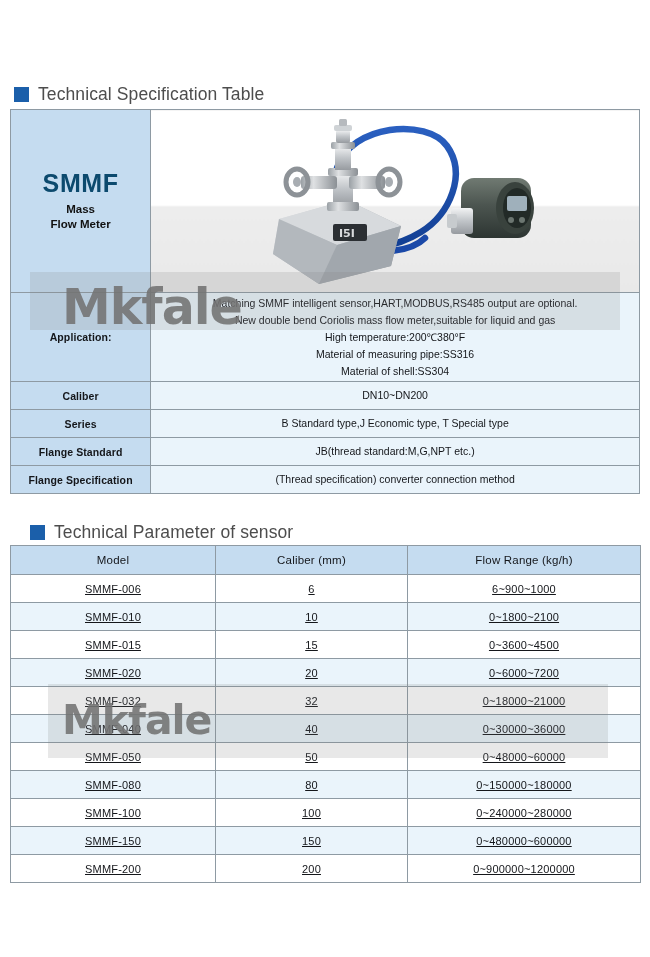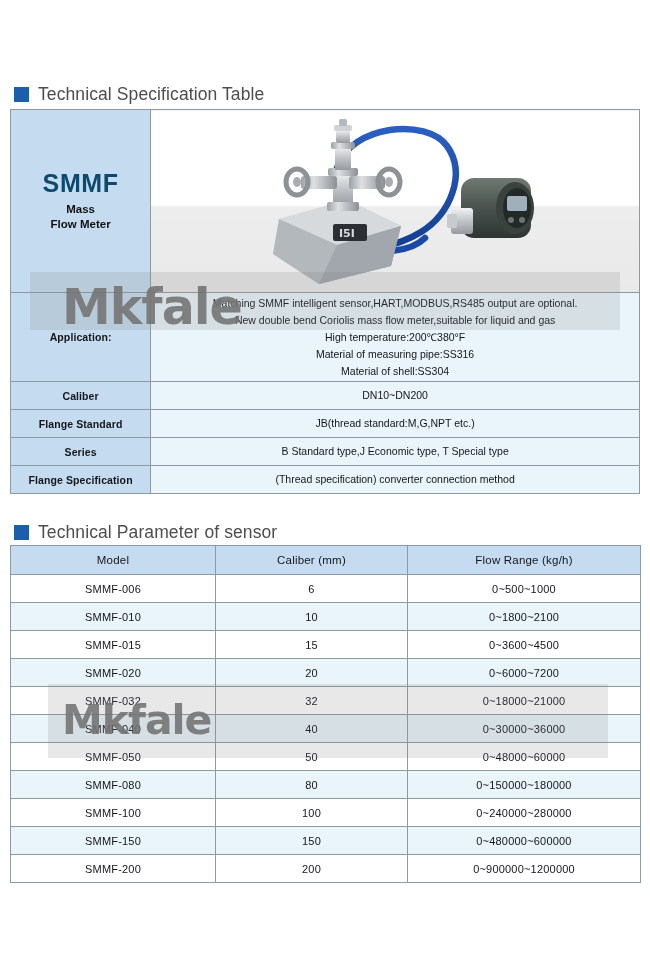--- a/index.html
+++ b/index.html
@@ -85,21 +85,21 @@
   .appcell{height:88px;}
 
   
   #param-table{top:545px;border-radius:15px;}
   #param-table th{
     background:#c5dcf0;
     height:28px;
     font-size:11.5px;
     letter-spacing:.2px;
   }
-  #param-table td{height:27px;font-size:11px;letter-spacing:.2px;}
+  #param-table td{height:27px;font-size:11px;letter-spacing:.2px;text-decoration:underline;}
   #param-table tbody tr:nth-child(odd) td{background:#ffffff;}
   #param-table tbody tr:nth-child(even) td{background:#eaf4fb;}
   #param-table col.c1{width:205px;}
   #param-table col.c2{width:192px;}
   #param-table col.c3{width:233px;}
 
   
   .product{position:absolute;left:64px;top:6px;}
 
   
@@ -237,35 +237,35 @@
           <div>Material of measuring pipe:SS316</div>
           <div>Material of shell:SS304</div>
         </td>
       </tr>
 
       <tr>
         <td class="lbl" style="height:27px">Caliber</td>
         <td class="val">DN10~DN200</td>
       </tr>
       <tr>
+        <td class="lbl" style="height:27px">Series</td>
+        <td class="val">B Standard type,J Economic type, T Special type</td>
+      </tr>
+      <tr>
         <td class="lbl" style="height:27px">Flange Standard</td>
         <td class="val">JB(thread standard:M,G,NPT etc.)</td>
       </tr>
       <tr>
-        <td class="lbl" style="height:27px">Series</td>
-        <td class="val">B Standard type,J Economic type, T Special type</td>
-      </tr>
-      <tr>
         <td class="lbl" style="height:27px">Flange Specification</td>
         <td class="val">(Thread specification) converter connection method</td>
       </tr>
     </tbody>
   </table>
 
-  <div class="section-head" style="position:absolute;left:0;top:522px;">
+  <div class="section-head" style="position:absolute;left:16px;top:522px;">
     <span class="bullet"></span>
     <span class="section-title">Technical Parameter of sensor</span>
   </div>
 
   <table class="tbl" id="param-table">
     <colgroup>
         <col class="c1">
         <col class="c2">
         <col class="c3">
       </colgroup>
@@ -273,21 +273,21 @@
       <tr>
         <th>Model</th>
         <th>Caliber (mm)</th>
         <th>Flow Range (kg/h)</th>
       </tr>
     </thead>
     <tbody>
         <tr>
           <td>SMMF-006</td>
           <td>6</td>
-          <td>0~500~1000</td>
+          <td>6~900~1000</td>
         </tr>
         <tr>
           <td>SMMF-010</td>
           <td>10</td>
           <td>0~1800~2100</td>
         </tr>
         <tr>
           <td>SMMF-015</td>
           <td>15</td>
           <td>0~3600~4500</td>

